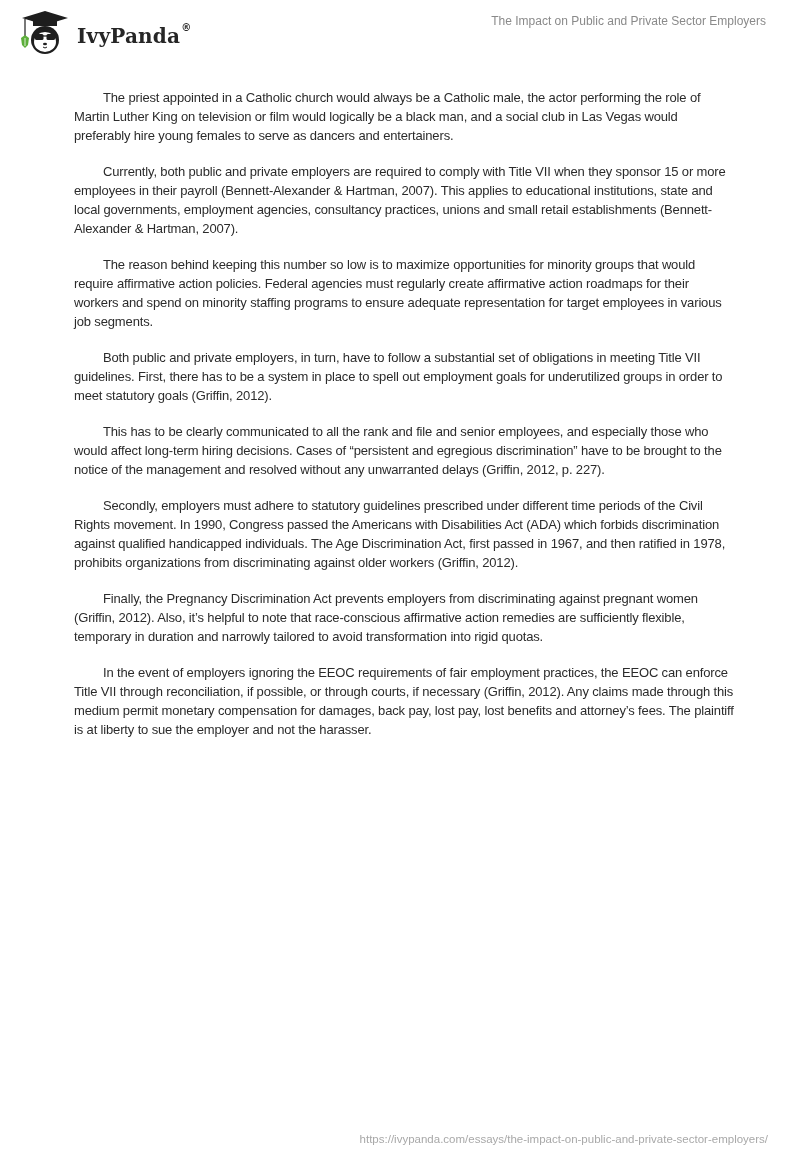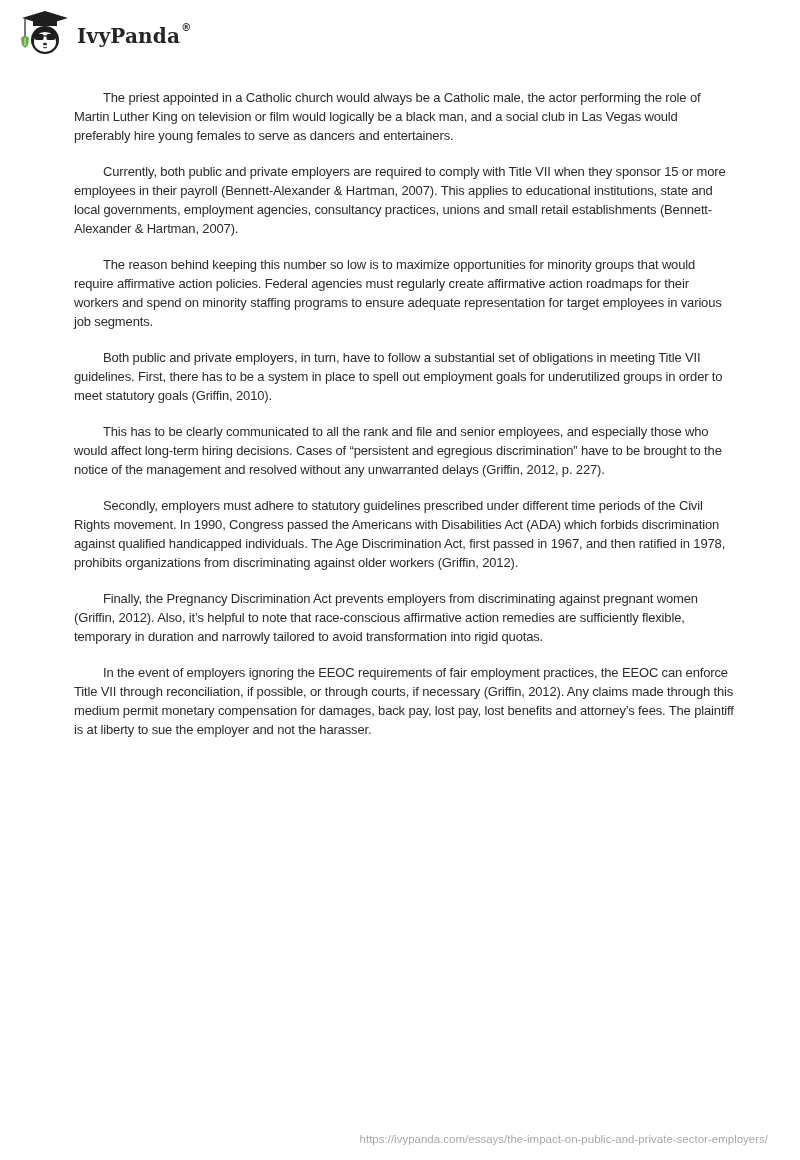--- a/index.html
+++ b/index.html
@@ -102,26 +102,27 @@
 
       <rect x="19" y="26" width="8.5" height="6" rx="1.5" fill="#1e1e1e"></rect>
       <rect x="30.5" y="26" width="8.5" height="6" rx="1.5" fill="#1e1e1e"></rect>
       <line x1="27" y1="28" x2="31" y2="28" stroke="#1e1e1e" stroke-width="1.2"></line>
 
       <ellipse cx="29" cy="36" rx="2" ry="1.3" fill="#1e1e1e"></ellipse>
       <path d="M27,39 Q29,41 31,39" stroke="#1e1e1e" stroke-width="1" fill="none"></path>
     </svg>
     <span class="logo-text"><span>IvyPanda</span><span class="logo-reg">®</span></span>
   </div>
+  <div class="header-title">The Impact on Public and Private Sector Employers</div>
 </div>
 
 <div class="content">
   <p class="para">The priest appointed in a Catholic church would always be a Catholic male, the actor performing the role of Martin Luther King on television or film would logically be a black man, and a social club in Las Vegas would preferably hire young females to serve as dancers and entertainers.</p>
   <p class="para">Currently, both public and private employers are required to comply with Title VII when they sponsor 15 or more employees in their payroll (Bennett-Alexander &amp; Hartman, 2007). This applies to educational institutions, state and local governments, employment agencies, consultancy practices, unions and small retail establishments (Bennett-Alexander &amp; Hartman, 2007).</p>
   <p class="para">The reason behind keeping this number so low is to maximize opportunities for minority groups that would require affirmative action policies. Federal agencies must regularly create affirmative action roadmaps for their workers and spend on minority staffing programs to ensure adequate representation for target employees in various job segments.</p>
-  <p class="para">Both public and private employers, in turn, have to follow a substantial set of obligations in meeting Title VII guidelines. First, there has to be a system in place to spell out employment goals for underutilized groups in order to meet statutory goals (Griffin, 2010).</p>
+  <p class="para">Both public and private employers, in turn, have to follow a substantial set of obligations in meeting Title VII guidelines. First, there has to be a system in place to spell out employment goals for underutilized groups in order to meet statutory goals (Griffin, 2012).</p>
   <p class="para">This has to be clearly communicated to all the rank and file and senior employees, and especially those who would affect long-term hiring decisions. Cases of “persistent and egregious discrimination” have to be brought to the notice of the management and resolved without any unwarranted delays (Griffin, 2012, p. 227).</p>
   <p class="para">Secondly, employers must adhere to statutory guidelines prescribed under different time periods of the Civil Rights movement. In 1990, Congress passed the Americans with Disabilities Act (ADA) which forbids discrimination against qualified handicapped individuals. The Age Discrimination Act, first passed in 1967, and then ratified in 1978, prohibits organizations from discriminating against older workers (Griffin, 2012).</p>
   <p class="para">Finally, the Pregnancy Discrimination Act prevents employers from discriminating against pregnant women (Griffin, 2012). Also, it’s helpful to note that race-conscious affirmative action remedies are sufficiently flexible, temporary in duration and narrowly tailored to avoid transformation into rigid quotas.</p>
   <p class="para">In the event of employers ignoring the EEOC requirements of fair employment practices, the EEOC can enforce Title VII through reconciliation, if possible, or through courts, if necessary (Griffin, 2012). Any claims made through this medium permit monetary compensation for damages, back pay, lost pay, lost benefits and attorney’s fees. The plaintiff is at liberty to sue the employer and not the harasser.</p>
 </div>
 
 <div class="footer-url">https://ivypanda.com/essays/the-impact-on-public-and-private-sector-employers/</div>
 
 </body></html>

